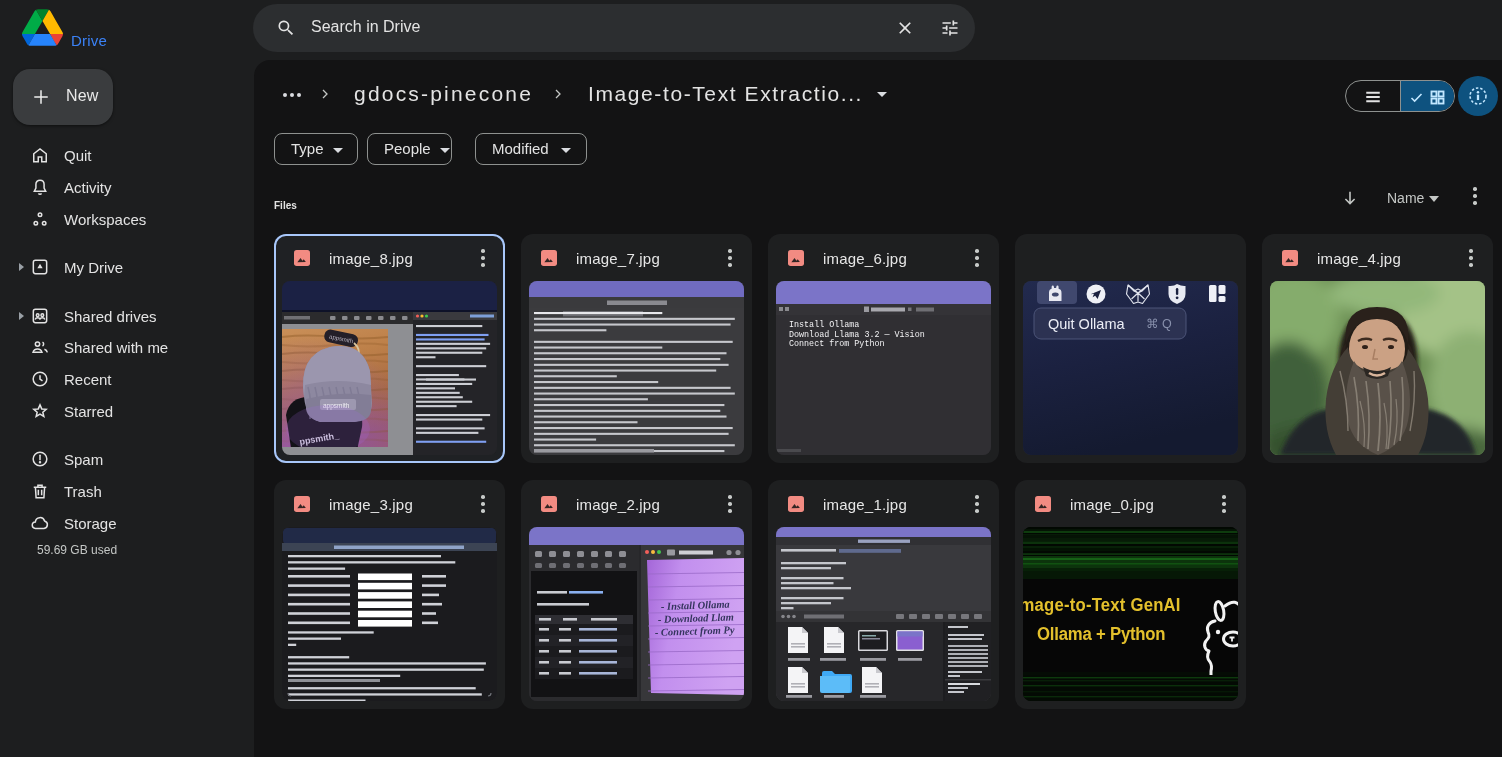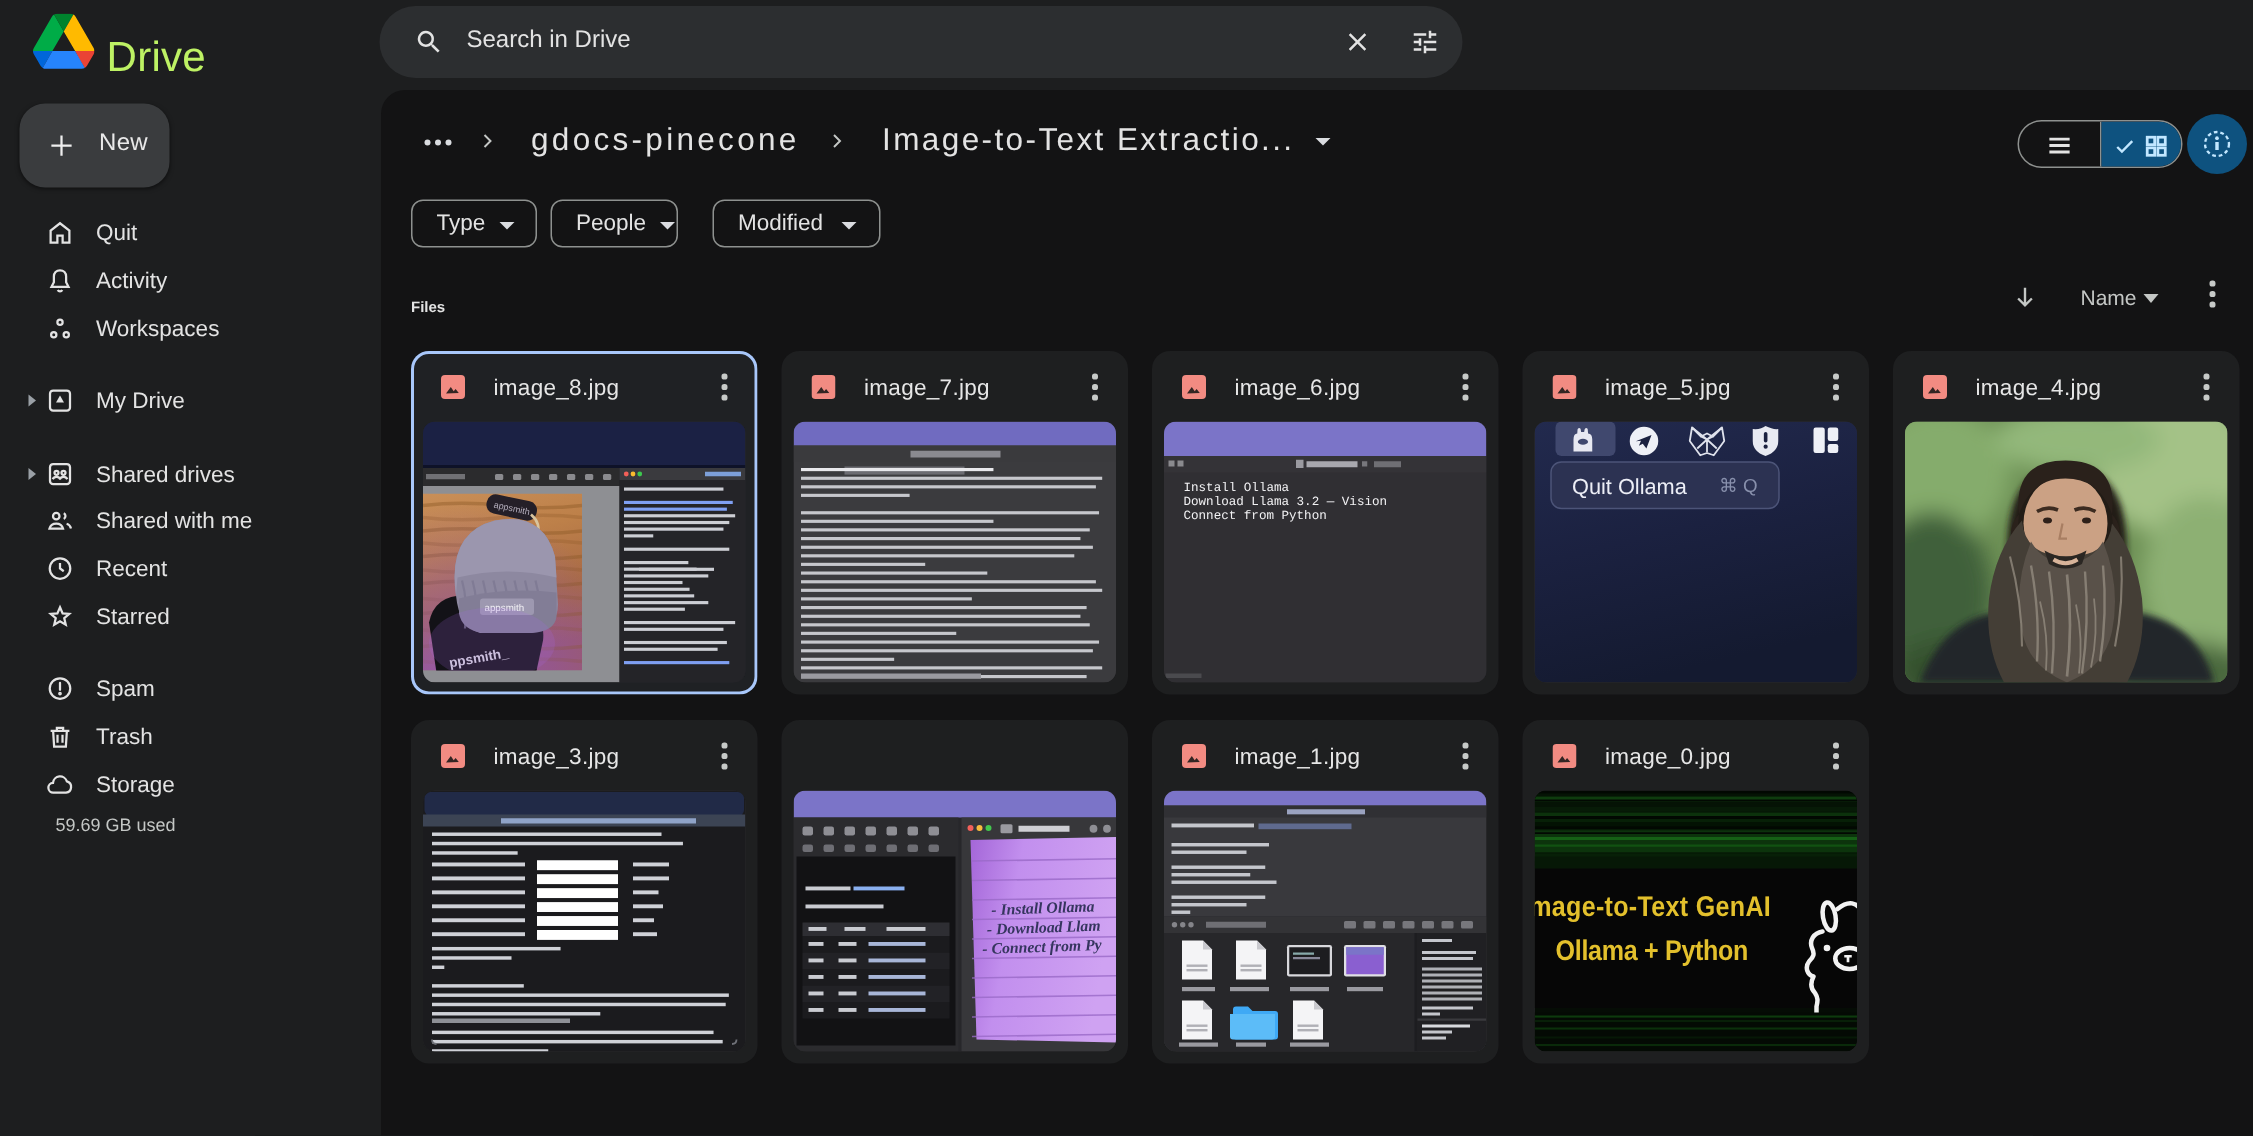--- a/index.html
+++ b/index.html
@@ -1,19 +1,19 @@
 <!DOCTYPE html>
 <html><head><meta charset="utf-8"><style>
 *{margin:0;padding:0;box-sizing:border-box}
 html,body{width:1502px;height:757px;overflow:hidden;background:#1d1e1f;font-family:"Liberation Sans",sans-serif}
 .abs{position:absolute}
 #app{position:relative;width:1502px;height:757px}
 
 #logo{left:22px;top:9px}
-#drivetxt{left:71px;top:22px;font-size:28px;color:#bef264;letter-spacing:.2px}
+#drivetxt{left:71px;top:32px;font-size:15px;color:#3b82f6;letter-spacing:.2px}
 #search{left:253px;top:4px;width:722px;height:48px;background:#2c2e30;border-radius:24px;color:#e3e3e3}
 #search .sicon{left:23px;top:14px}
 #search .stxt{left:58px;top:14px;font-size:16px;color:#e3e3e3}
 #search .xicon{left:642px;top:14px}
 #search .ticon{left:687px;top:14px}
 
 #newbtn{left:13px;top:69px;width:100px;height:56px;background:#3a3c3e;border-radius:17px;box-shadow:0 1px 3px rgba(0,0,0,.5);}
 #newbtn .plus{left:19px;top:19px}
 #newbtn .ntxt{left:53px;top:18px;font-size:16px;color:#e9e9e9;letter-spacing:.2px}
 .navitem{left:0;width:254px;height:32px;color:#e3e3e3;font-size:15px}
@@ -436,32 +436,20 @@
 <rect x="132" y="26.5" width="3.5" height="3.5" fill="#77777c"></rect>
 <rect x="140" y="26.5" width="18" height="4" fill="#6f6f74"></rect>
 <text x="13" y="46" font-family="Liberation Mono" font-size="8.4" fill="#f2f2f4">Install Ollama</text>
 <text x="13" y="55.5" font-family="Liberation Mono" font-size="8.4" fill="#f2f2f4">Download Llama 3.2 — Vision</text>
 <text x="13" y="65" font-family="Liberation Mono" font-size="8.4" fill="#f2f2f4">Connect from Python</text>
 <rect x="1" y="168" width="24" height="3" fill="#4a4a4e"></rect>
 </svg>
           </div>
       </div>
       <div class="card" style="left:761px;top:174px">
-        <div class="hdr">
-            <svg class="ficon" viewBox="0 0 24 24">
-              <rect width="24" height="24" rx="4" fill="#f28b82"></rect>
-              <path d="M5 18.5 9.8 12l2.9 4.3 1.9-2.3 3.2 4z" fill="#332523"></path>
-            </svg>
-            <span class="title">image_5.jpg</span>
-            <span class="dots">
-              <i></i>
-              <i></i>
-              <i></i>
-            </span>
-          </div>
         <div class="thumb" id="t5">
             <svg width="215" height="174" style="position:absolute;left:0;top:0">
 <defs>
                 <linearGradient id="g5" x1="0" y1="0" x2="0.3" y2="1">
                   <stop offset="0" stop-color="#222a4e"></stop>
                   <stop offset="0.5" stop-color="#1b2140"></stop>
                   <stop offset="1" stop-color="#141a30"></stop>
                 </linearGradient>
               </defs>
 <rect width="215" height="174" fill="url(#g5)"></rect>
@@ -599,20 +587,32 @@
 <rect x="6.0" y="147.7" width="112.2" height="2.3" fill="#cfd1d7"></rect>
 <rect x="6.0" y="160.1" width="187.7" height="2.3" fill="#cfd1d7"></rect>
 <rect x="6.0" y="166.3" width="193.8" height="2.3" fill="#cfd1d7"></rect>
 <rect x="6.0" y="172.5" width="77.5" height="2.3" fill="#cfd1d7"></rect>
 <rect x="6" y="152" width="92" height="3" fill="#8e9096"></rect>
 <path d="M6 166 q0 3 3 3 M209 166 q0 3 -3 3" stroke="#6f7178" stroke-width="1.2" fill="none"></path>
 </svg>
           </div>
       </div>
       <div class="card" style="left:267px;top:420px">
+        <div class="hdr">
+            <svg class="ficon" viewBox="0 0 24 24">
+              <rect width="24" height="24" rx="4" fill="#f28b82"></rect>
+              <path d="M5 18.5 9.8 12l2.9 4.3 1.9-2.3 3.2 4z" fill="#332523"></path>
+            </svg>
+            <span class="title">image_2.jpg</span>
+            <span class="dots">
+              <i></i>
+              <i></i>
+              <i></i>
+            </span>
+          </div>
         <div class="thumb" id="t2">
             <svg width="215" height="174" style="position:absolute;left:0;top:0">
 <rect width="215" height="174" fill="#27272a"></rect>
 <rect width="215" height="18" fill="#7b74c8"></rect>
 <rect x="0" y="18" width="110" height="156" fill="#2b2b2e"></rect>
 <rect x="6" y="24" width="7" height="6" rx="1.5" fill="#8e8e94"></rect>
 <rect x="20" y="24" width="7" height="6" rx="1.5" fill="#8e8e94"></rect>
 <rect x="34" y="24" width="7" height="6" rx="1.5" fill="#8e8e94"></rect>
 <rect x="48" y="24" width="7" height="6" rx="1.5" fill="#8e8e94"></rect>
 <rect x="62" y="24" width="7" height="6" rx="1.5" fill="#8e8e94"></rect>

